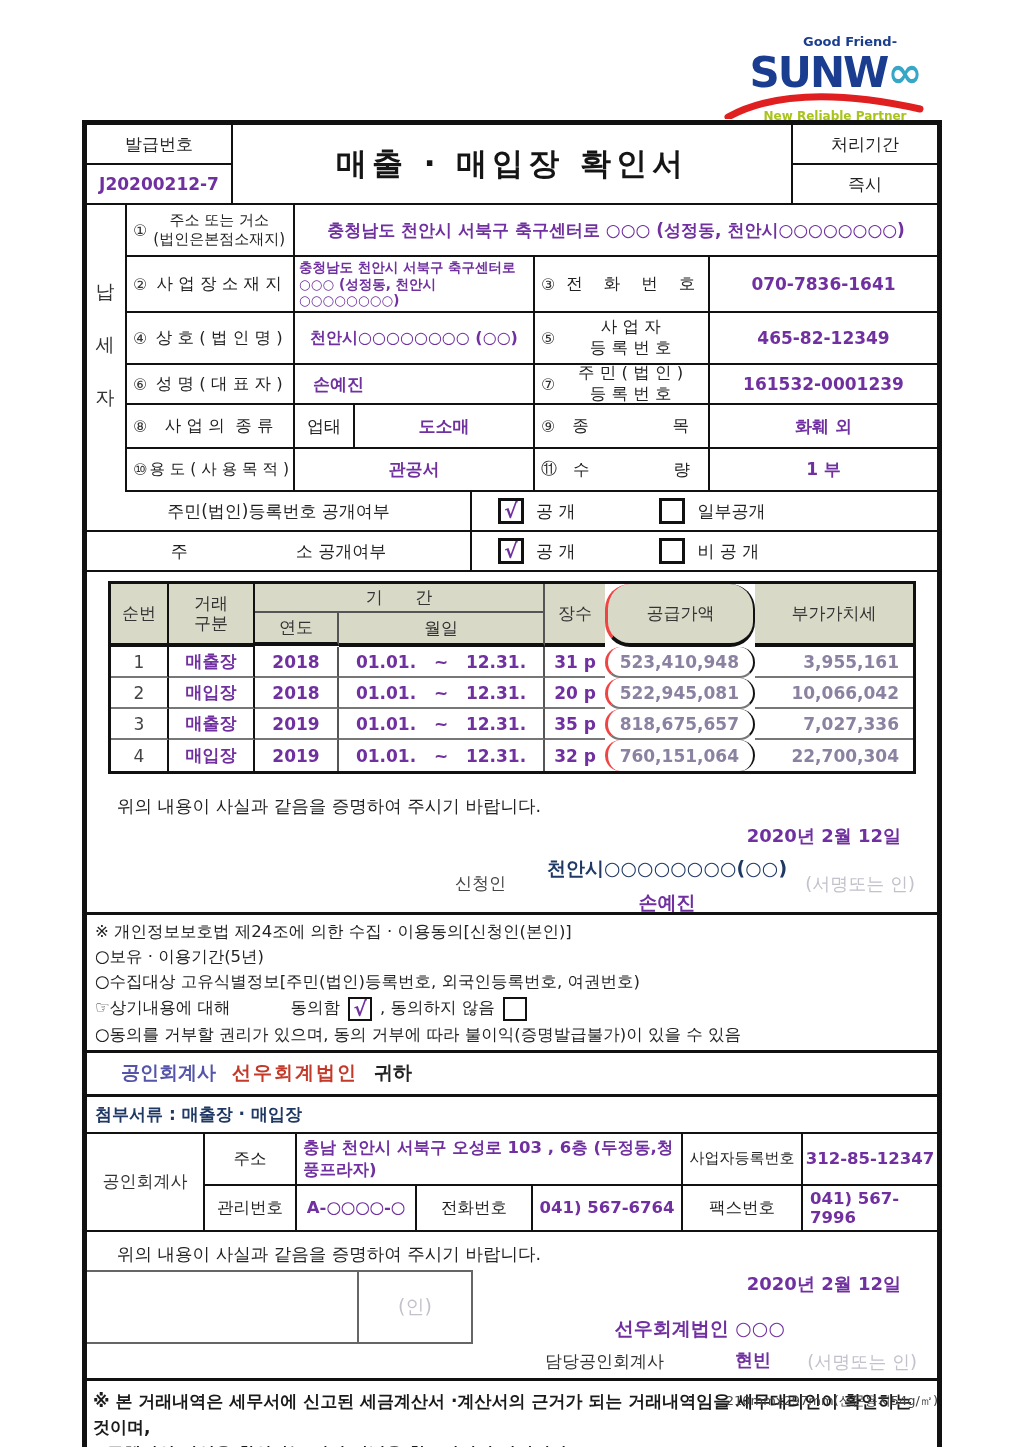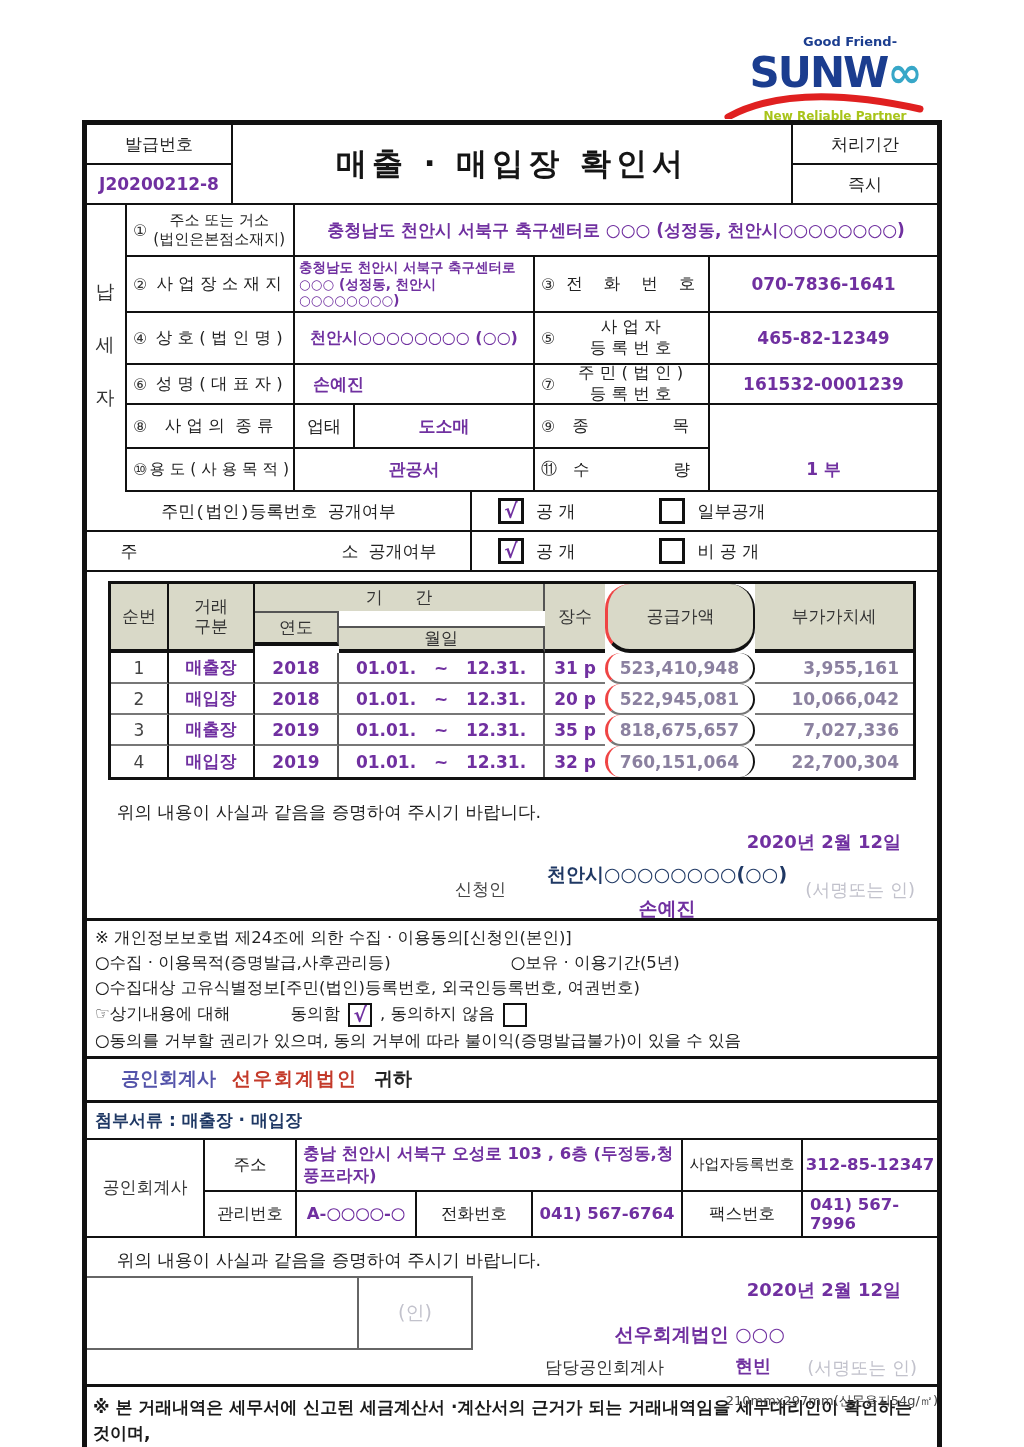--- a/index.html
+++ b/index.html
@@ -38,21 +38,21 @@
   .lblcell { padding: 0 4px 0 6px; }
   .lblcell .num { font-size: 16px; margin-right: 2px; color: #333; }
   .lblcell .lb { flex: 1; text-align: center; white-space: pre; font-size: 16.5px; }
   .lb2 { flex: 1; text-align: center; white-space: pre; font-size: 16.5px; line-height: 1.25; }
   .val { justify-content: center; color: #7030a0; font-weight: bold; text-align: center; }
   .val-left { justify-content: flex-start; padding-left: 10px; }
   .smallval { font-size: 13.5px; line-height: 1.25; text-align: left; padding: 2px 4px; justify-content: flex-start; font-weight: bold; color: #7030a0; }
 
   
   .disc { display: grid; grid-template-columns: 385px 1fr; height: 40px; }
-  .disc-label { border-right: 2px solid #111; display: flex; align-items: center; justify-content: center; font-size: 17px; white-space: pre; font-family: Liberation Mono, monospace; }
+  .disc-label { border-right: 2px solid #111; display: flex; align-items: center; justify-content: center; font-size: 17px; white-space: pre; }
   .disc-opts { display: flex; align-items: center; padding-left: 26px; font-size: 17px; }
   .cb { width: 26px; height: 26px; border: 3px solid #111; display: inline-flex; align-items: center; justify-content: center; color: #7030a0; font-size: 20px; font-weight: bold; background: #fff; flex: none; }
   .cb-sm { width: 24px; height: 24px; border: 2px solid #111; }
   .opt-txt { margin-left: 12px; }
   .opt-gap { margin-left: 84px; }
 
   
   .ledger-wrap { padding: 9px 21px 10px 21px; }
   .ledger { border: 3px solid #111; display: grid; grid-template-columns: 58px 86px 84px 206px 60px 150px 1fr; }
   .lg-h { background: #d9d9c8; display: flex; align-items: center; justify-content: center; font-size: 17px; color: #333; }
@@ -132,21 +132,21 @@
       <span class="logo-name"><span>SUNW</span><span class="logo-inf">∞</span></span>
     </div>
     <div class="logo-tag">New Reliable Partner</div>
   </div>
 
   <div class="frame">
 
     <div class="hdr">
       <div class="hdr-left">
         <div class="bb">발급번호</div>
-        <div class="hdr-issue-no">J20200212-8</div>
+        <div class="hdr-issue-no">J20200212-7</div>
       </div>
       <div class="hdr-title">매출 · 매입장 확인서</div>
       <div class="hdr-right">
         <div class="bb">처리기간</div>
         <div>즉시</div>
       </div>
     </div>
 
     <div class="tp">
       <div class="tp-side">
@@ -198,20 +198,21 @@
       <div class="cell lblcell bb br" style="grid-column:2; grid-row:5;">
         <span class="num">⑧</span>
         <span class="lb">사 업 의  종 류</span>
       </div>
       <div class="cell bb br" style="grid-column:3; grid-row:5; justify-content:center;">업태</div>
       <div class="cell val bb br" style="grid-column:4; grid-row:5;">도소매</div>
       <div class="cell lblcell bb br" style="grid-column:5; grid-row:5;">
         <span class="num">⑨</span>
         <span class="lb">종                목</span>
       </div>
+      <div class="cell val bb" style="grid-column:6; grid-row:5;">화훼 외</div>
 
       <div class="cell lblcell bb br" style="grid-column:2; grid-row:6;">
         <span class="num">⑩</span>
         <span class="lb" style="font-size:15.5px;">용 도 ( 사 용 목 적 )</span>
       </div>
       <div class="cell val bb br" style="grid-column:3/5; grid-row:6;">관공서</div>
       <div class="cell lblcell bb br" style="grid-column:5; grid-row:6;">
         <span class="num">⑪</span>
         <span class="lb">수                량</span>
       </div>
@@ -240,21 +241,21 @@
     <div class="ledger-wrap">
       <div class="ledger">
 
         <div class="lg-h br hdr-thick" style="grid-column:1; grid-row:1/3;">순번</div>
         <div class="lg-h lg-h2 br hdr-thick" style="grid-column:2; grid-row:1/3;">
           <span>거래</span>
           <span>구분</span>
         </div>
         <div class="lg-h" style="grid-column:3/5; grid-row:1; border-right:2px solid #555; white-space:pre; height:27px;">기      간</div>
         <div class="lg-h lg-subrow hdr-thick" style="grid-column:3; grid-row:2; border-right:2px solid #555; height:35px;">연도</div>
-        <div class="lg-h lg-subrow hdr-thick" style="grid-column:4; grid-row:2; border-right:2px solid #555; height:27px;margin-top:15px;">월일</div>
+        <div class="lg-h lg-subrow hdr-thick" style="grid-column:4; grid-row:2; border-right:2px solid #555; height:36px;">월일</div>
         <div class="lg-h hdr-thick" style="grid-column:5; grid-row:1/3;">장수</div>
         <div class="lg-h thickL br hdr-thick" style="grid-column:6; grid-row:1/3;">공급가액</div>
         <div class="lg-h hdr-thick" style="grid-column:7; grid-row:1/3;">부가가치세</div>
 
         <div class="lg-c lg-no br">1</div>
         <div class="lg-c lg-type br">매출장</div>
         <div class="lg-c lg-year" style="border-right:2px solid #555;">2018</div>
         <div class="lg-c lg-range" style="border-right:2px solid #555;">01.01.   ~   12.31.</div>
         <div class="lg-c lg-pages">31 p</div>
         <div class="lg-c lg-amt thickL br">523,410,948</div>
@@ -293,21 +294,20 @@
       <div class="req-applicant">
         <div class="req-org">천안시○○○○○○○○(○○)</div>
         <div class="req-name">손예진</div>
       </div>
       <div class="sign-note">(서명또는 인)</div>
     </div>
 
     <div class="privacy">
       <div>※ 개인정보보호법 제24조에 의한 수집 · 이용동의[신청인(본인)]</div>
       <div class="row2">
-        <span>○수집 · 이용목적(증명발급,사후관리등)</span>
         <span>○보유 · 이용기간(5년)</span>
       </div>
       <div>○수집대상 고유식별정보[주민(법인)등록번호, 외국인등록번호, 여권번호)</div>
       <div class="row4">
         <span class="lead">☞상기내용에 대해</span>
         <span>동의함</span>
         <span class="cb cb-sm">√</span>
         <span>,   동의하지 않음</span>
         <span class="cb cb-sm"></span>
       </div>

